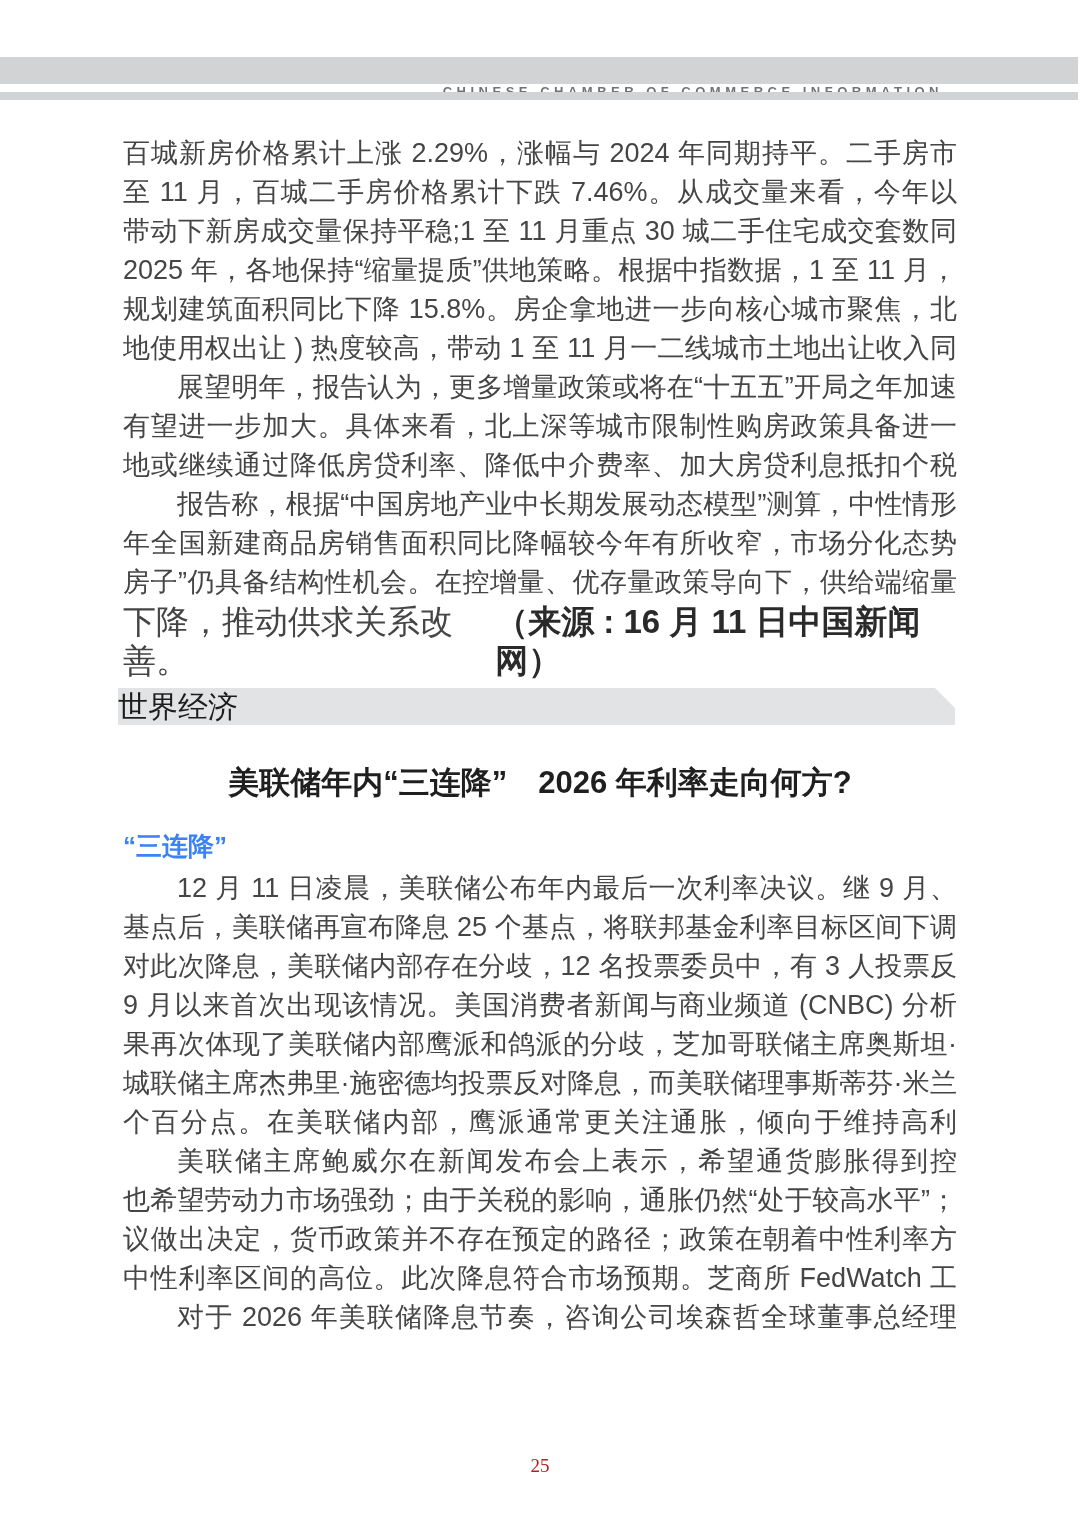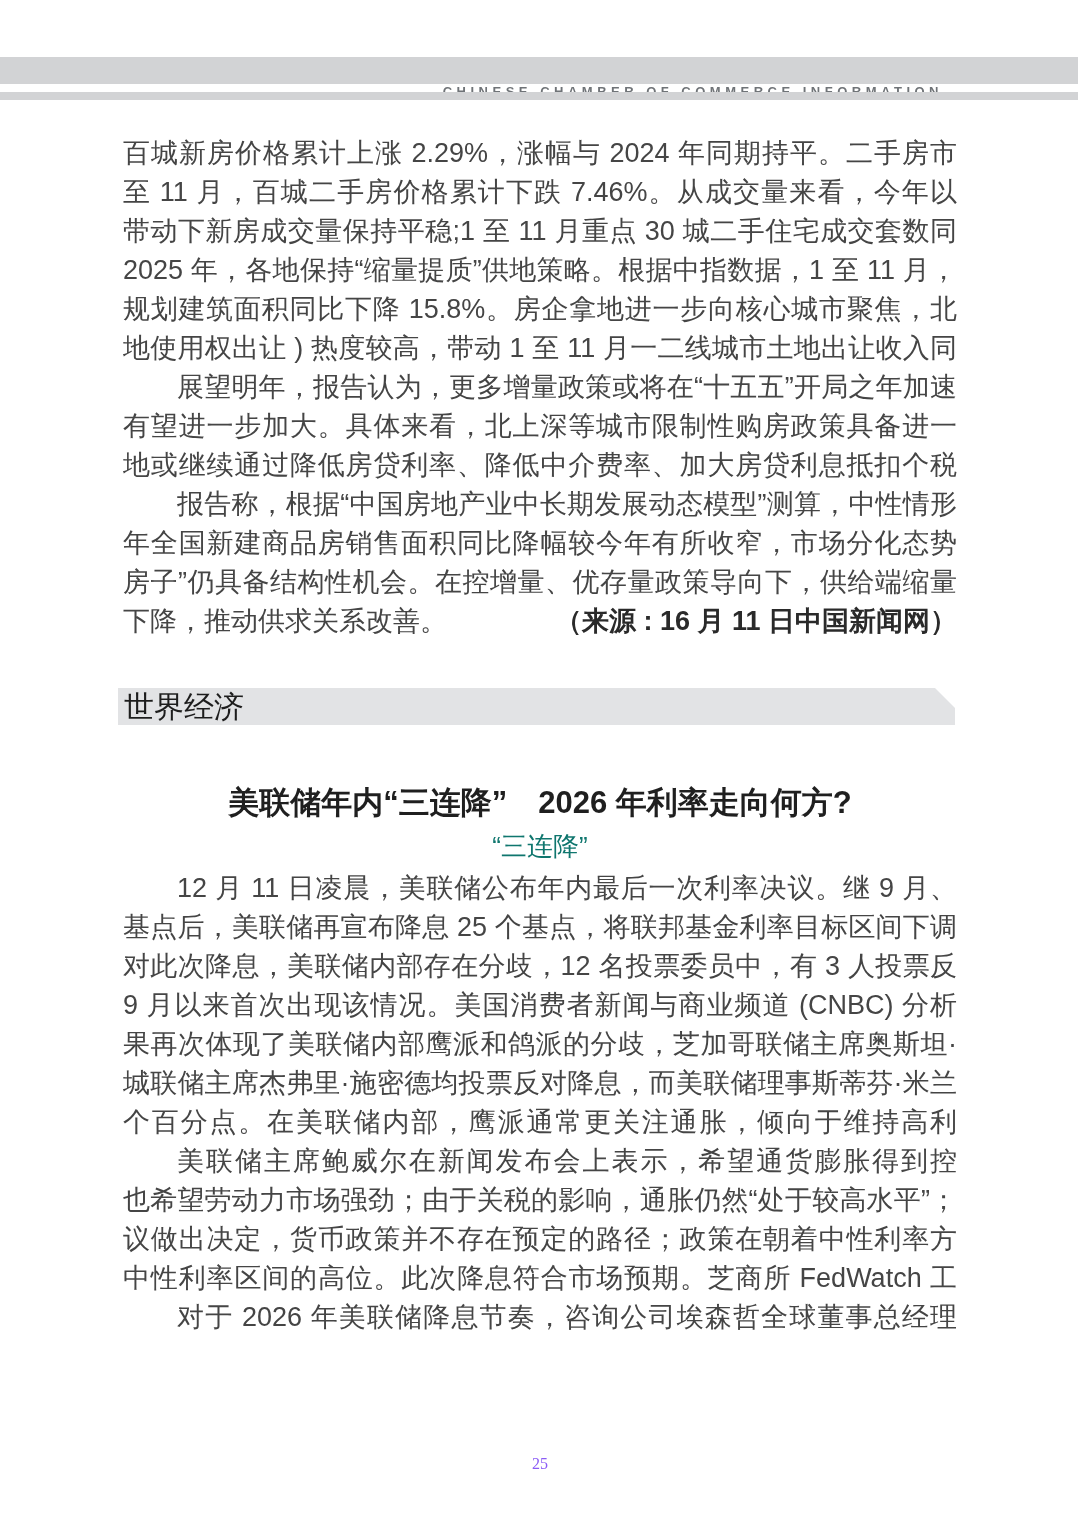--- a/index.html
+++ b/index.html
@@ -22,48 +22,48 @@
   
   .content{position:absolute;left:123px;width:834px;}
   .line{
     height:39px;line-height:39px;font-size:27px;overflow:hidden;
     text-align:justify;text-align-last:justify;color:#454545;
     white-space:normal;
   }
   .line.indent{text-indent:2em;}
   .line.last{text-align-last:left;}
   .closing-row{
-    height:39px;line-height:39px;font-size:27px;display:flex;
+    height:39px;line-height:39px;font-size:33px;display:flex;
     justify-content:space-between;color:#454545;
   }
   .closing-row .source{font-weight:bold;color:#2a2a2a;}
   
   .section-banner{
     position:absolute;left:118px;top:688px;width:837px;height:37px;
     background:#e2e3e5;
     clip-path:polygon(0 0,calc(100% - 20px) 0,100% 20px,100% 100%,0 100%);
   }
   .section-banner .section-title{
     font-family:"Liberation Serif","DejaVu Serif",serif;
-    font-size:30px;line-height:37px;color:#1d1d1d;padding-left:6px;
+    font-size:30px;line-height:37px;color:#1d1d1d;
   }
   
   .article-title{
     position:absolute;left:123px;top:762px;width:834px;
-    text-align:center;font-size:31px;font-weight:bold;color:#1f1f1f;margin-top:20px;
+    text-align:center;font-size:31px;font-weight:bold;color:#1f1f1f;
   }
   .article-subtitle{
     position:absolute;left:123px;top:829px;width:834px;
-    text-align:center;font-size:26px;font-weight:normal;color:#0f766e;
+    text-align:left;font-size:26px;font-weight:bold;color:#3b82f6;
   }
   
   .page-number{
     position:absolute;left:0;top:1455px;width:1080px;text-align:center;
     font-family:"Liberation Serif","DejaVu Serif",serif;
-    font-size:16px;color:#8b5cf6;
+    font-size:19px;color:#b91c1c;
   }
 </style>
 </head>
 <body>
 
 <div class="hdr-bar main"></div>
 <div class="hdr-text">CHINESE CHAMBER OF COMMERCE INFORMATION</div>
 <div class="hdr-bar thin"></div>
 
 <div class="content" style="top:134px">

